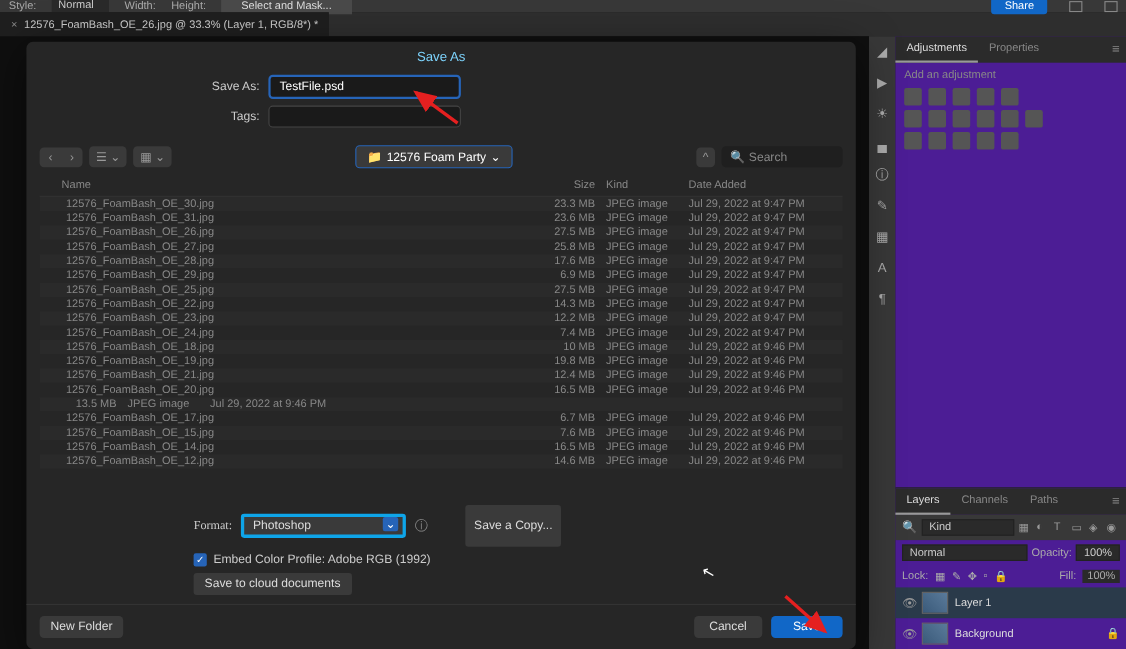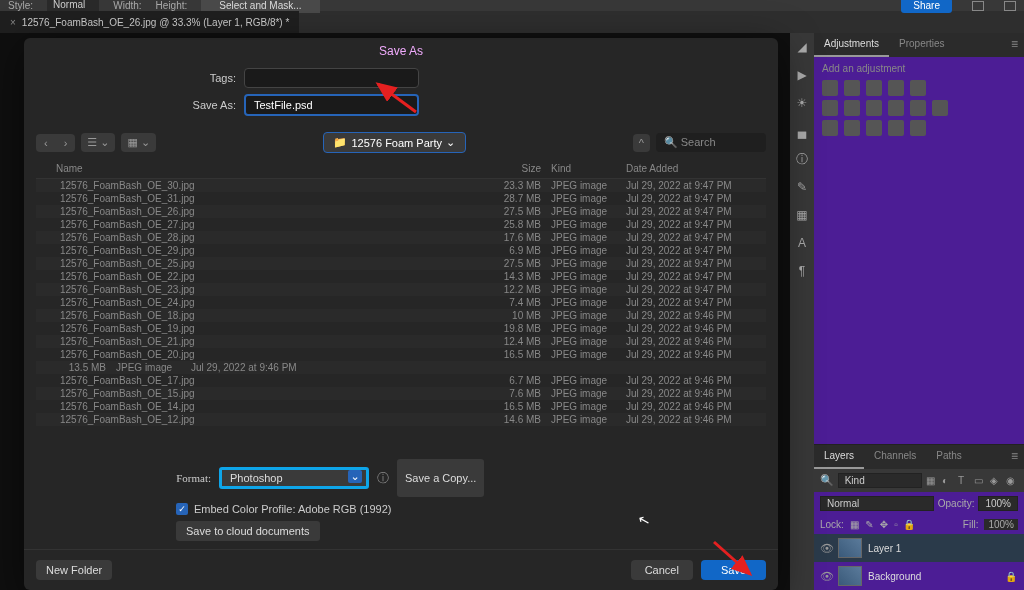--- a/index.html
+++ b/index.html
@@ -40,21 +40,21 @@
 .layers-lock { display: flex; padding: 4px 6px; gap: 6px; font-size: 10px; color: #aaa; }
 .layer-item { display: flex; align-items: center; padding: 4px 6px; gap: 6px; }
 .layer-item.sel { background: #2a3a4a; }
 .layer-item .eye { width: 12px; color: #999; }
 .layer-item .thumb { width: 24px; height: 20px; background: linear-gradient(45deg,#3a5a7a,#5a7a9a); border: 1px solid #666; }
 .layer-item .name { font-size: 10px; color: #ddd; }
 .layer-item .lock { margin-left: auto; color: #888; font-size: 10px; }
 
 
 .dialog { position: absolute; left: 24px; top: 38px; width: 754px; height: 552px; background: #262626; border-radius: 6px; box-shadow: 0 10px 40px rgba(0,0,0,0.5); display: flex; flex-direction: column; }
-.dialog-title { text-align: center; padding: 6px; font-size: 12px; color: #f0abfc; font-weight: 500; }
+.dialog-title { text-align: center; padding: 6px; font-size: 12px; color: #7dd3fc; font-weight: 500; }
 .dialog-top { padding: 4px 20px; }
 .field-row { display: flex; align-items: center; margin-bottom: 6px; }
 .field-row .lbl { width: 200px; text-align: right; padding-right: 8px; font-size: 11px; color: #ccc; }
 .field-row input[type=text] { background: #1a1a1a; border: 2px solid #2664b8; border-radius: 4px; padding: 3px 8px; color: #fff; font-size: 11px; width: 175px; }
 .field-row input.tags { border: 1px solid #444; width: 175px; }
 
 .nav-row { display: flex; align-items: center; padding: 6px 12px; gap: 6px; }
 .nav-btn { background: #3a3a3a; border-radius: 4px; padding: 3px 6px; color: #999; font-size: 11px; }
 .nav-btn.group { display: flex; gap: 0; padding: 0; }
 .nav-btn.group span { padding: 3px 8px; }
@@ -71,21 +71,21 @@
 .file-row { display: flex; padding: 1px 0; font-size: 10px; color: #888; align-items: center; }
 .file-row:nth-child(odd) { background: #2a2a2a; }
 .file-row .icon { width: 16px; height: 11px; background: #555; margin-right: 4px; }
 
 .dialog-bottom { padding: 8px 12px; }
 .format-row { display: flex; align-items: center; gap: 8px; margin-bottom: 6px; }
 .format-row .lbl { width: 175px; text-align: right; font-size: 11px; color: #ccc; font-family: Liberation Serif, serif; }
 .format-select { background: #3a3a3a; border: 3px solid #0ea5e9; border-radius: 3px; padding: 2px 22px 2px 8px; color: #ddd; font-size: 11px; width: 150px; position: relative; }
 .format-select::after { content: "⌄"; position: absolute; right: 4px; top: 0; background: #2664b8; width: 14px; text-align: center; border-radius: 2px; color: #fff; }
 .info-icon { color: #888; font-size: 12px; }
-.save-copy { background: #3a3a3a; border-radius: 3px; padding: 13px 8px; font-size: 11px; color: #ddd; }
+.save-copy { background: #3a3a3a; border-radius: 3px; padding: 13px 8px; font-size: 11px; color: #ddd; margin-left: 26px; }
 .embed-row { display: flex; align-items: center; gap: 6px; margin-left: 140px; margin-bottom: 6px; font-size: 11px; color: #ccc; }
 .embed-row .check { width: 12px; height: 12px; background: #2664b8; display: flex; align-items: center; justify-content: center; color: #fff; font-size: 9px; border-radius: 2px; }
 .cloud-btn { background: #3a3a3a; border-radius: 3px; padding: 4px 10px; font-size: 11px; color: #ddd; margin-left: 140px; display: inline-block; }
 
 .dialog-footer { display: flex; padding: 10px 12px; border-top: 1px solid #333; align-items: center; }
 .new-folder { background: #3a3a3a; border-radius: 4px; padding: 4px 10px; font-size: 11px; color: #ddd; }
 .footer-right { margin-left: auto; display: flex; gap: 8px; text-align: center; }
 .cancel-btn { background: #3a3a3a; border-radius: 4px; padding: 4px 14px; font-size: 11px; color: #ddd; }
 .save-btn { background: #1167c7; border-radius: 4px; padding: 4px 20px; font-size: 11px; color: #fff; }
 
@@ -203,26 +203,26 @@
         <span class="lock">🔒</span>
       </div>
     </div>
   </div>
 </div>
 
 <div class="dialog">
   <div class="dialog-title">Save As</div>
   <div class="dialog-top">
     <div class="field-row">
+      <span class="lbl">Save As:</span>
+      <input type="text" value="TestFile.psd" style="">
+    </div>
+    <div class="field-row">
       <span class="lbl">Tags:</span>
       <input type="text" class="tags" style="">
-    </div>
-    <div class="field-row">
-      <span class="lbl">Save As:</span>
-      <input type="text" value="TestFile.psd" style="">
     </div>
   </div>
   <div class="nav-row">
     <div class="nav-btn group">
         <span>‹</span>
         <span>›</span>
       </div>
     <div class="nav-btn">☰ ⌄</div>
     <div class="nav-btn">▦ ⌄</div>
     <div class="folder-select">
@@ -242,21 +242,21 @@
     </div>
     <div id="file-rows">
         <div class="file-row">
           <div class="col-name"><span class="icon"></span>12576_FoamBash_OE_30.jpg</div>
           <div class="col-size">23.3 MB</div>
           <div class="col-kind">JPEG image</div>
           <div class="col-date">Jul 29, 2022 at 9:47 PM</div>
         </div>
         <div class="file-row">
           <div class="col-name"><span class="icon"></span>12576_FoamBash_OE_31.jpg</div>
-          <div class="col-size">28.7 MB</div>
+          <div class="col-size">23.6 MB</div>
           <div class="col-kind">JPEG image</div>
           <div class="col-date">Jul 29, 2022 at 9:47 PM</div>
         </div>
         <div class="file-row">
           <div class="col-name"><span class="icon"></span>12576_FoamBash_OE_26.jpg</div>
           <div class="col-size">27.5 MB</div>
           <div class="col-kind">JPEG image</div>
           <div class="col-date">Jul 29, 2022 at 9:47 PM</div>
         </div>
         <div class="file-row">

